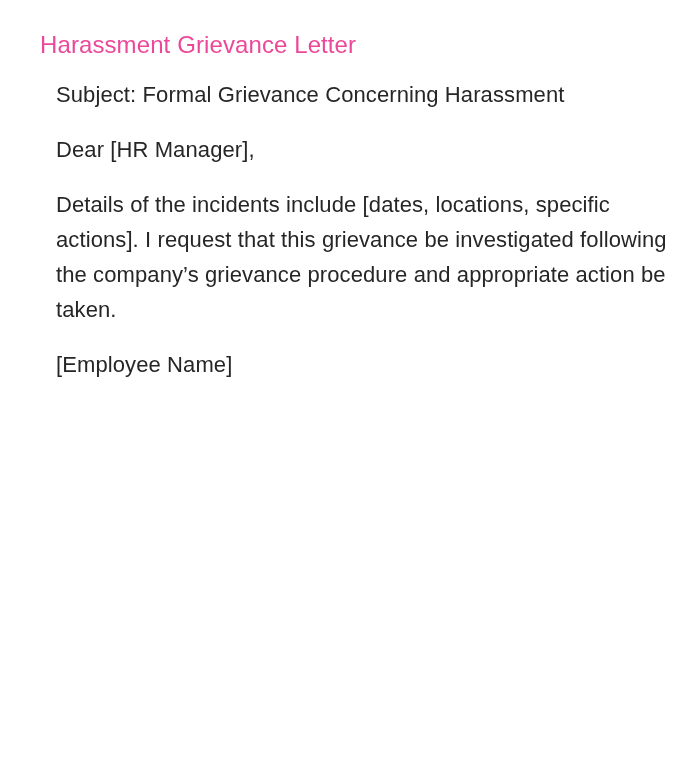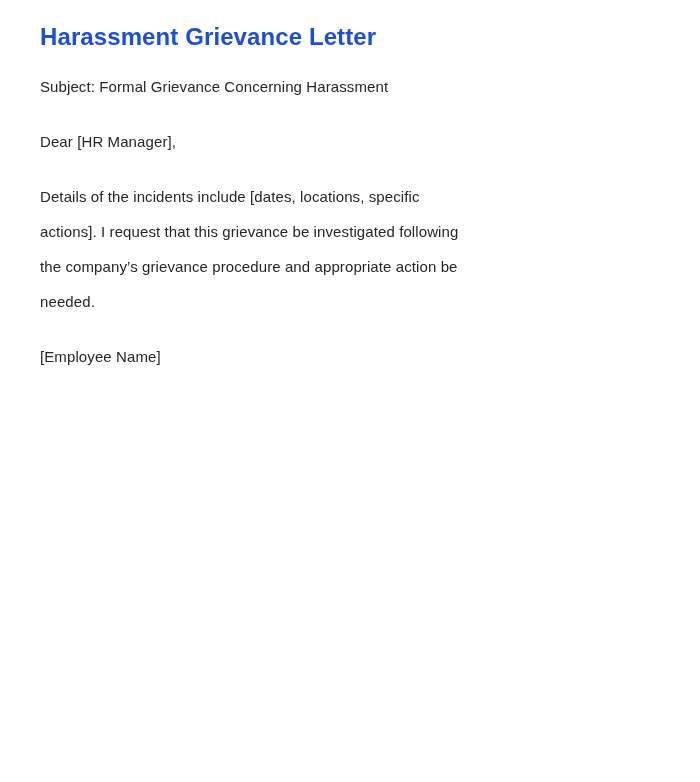--- a/index.html
+++ b/index.html
@@ -10,31 +10,31 @@
     height: 782px;
     overflow: hidden;
     font-family: "Liberation Sans", sans-serif;
   }
   .letter {
     box-sizing: border-box;
     width: 700px;
     padding: 21px 24px 0 40px;
   }
   .letter h1 {
-    margin: 0 0 16px 0;
+    margin: 8px 0 16px 0;
     font-size: 24px;
     line-height: 32px;
-    font-weight: 700;
-    color: #1d4ed8;
+    font-weight: 400;
+    color: #ec4899;
     letter-spacing: 0.1px;
     font-family: "Liberation Sans", sans-serif;
   }
   .letter p {
-    margin: 0 0 20px 0;
-    font-size: 15px;
+    margin: 0 0 20px 16px;
+    font-size: 22px;
     line-height: 35px;
     font-weight: 400;
     color: #262626;
     white-space: pre-line; 
     letter-spacing: 0.1px;
   }
 </style>
 </head>
 <body>
 
@@ -42,19 +42,19 @@
   <h1>Harassment Grievance Letter</h1>
 
   <p>Subject: Formal Grievance Concerning Harassment</p>
 
   <p>Dear [HR Manager],</p>
 
 
   <p>Details of the incidents include [dates, locations, specific
 actions]. I request that this grievance be investigated following
 the company’s grievance procedure and appropriate action be
-needed.</p>
+taken.</p>
 
 
 
   <p>[Employee Name]</p>
 
 </main>
 
 </body></html>

